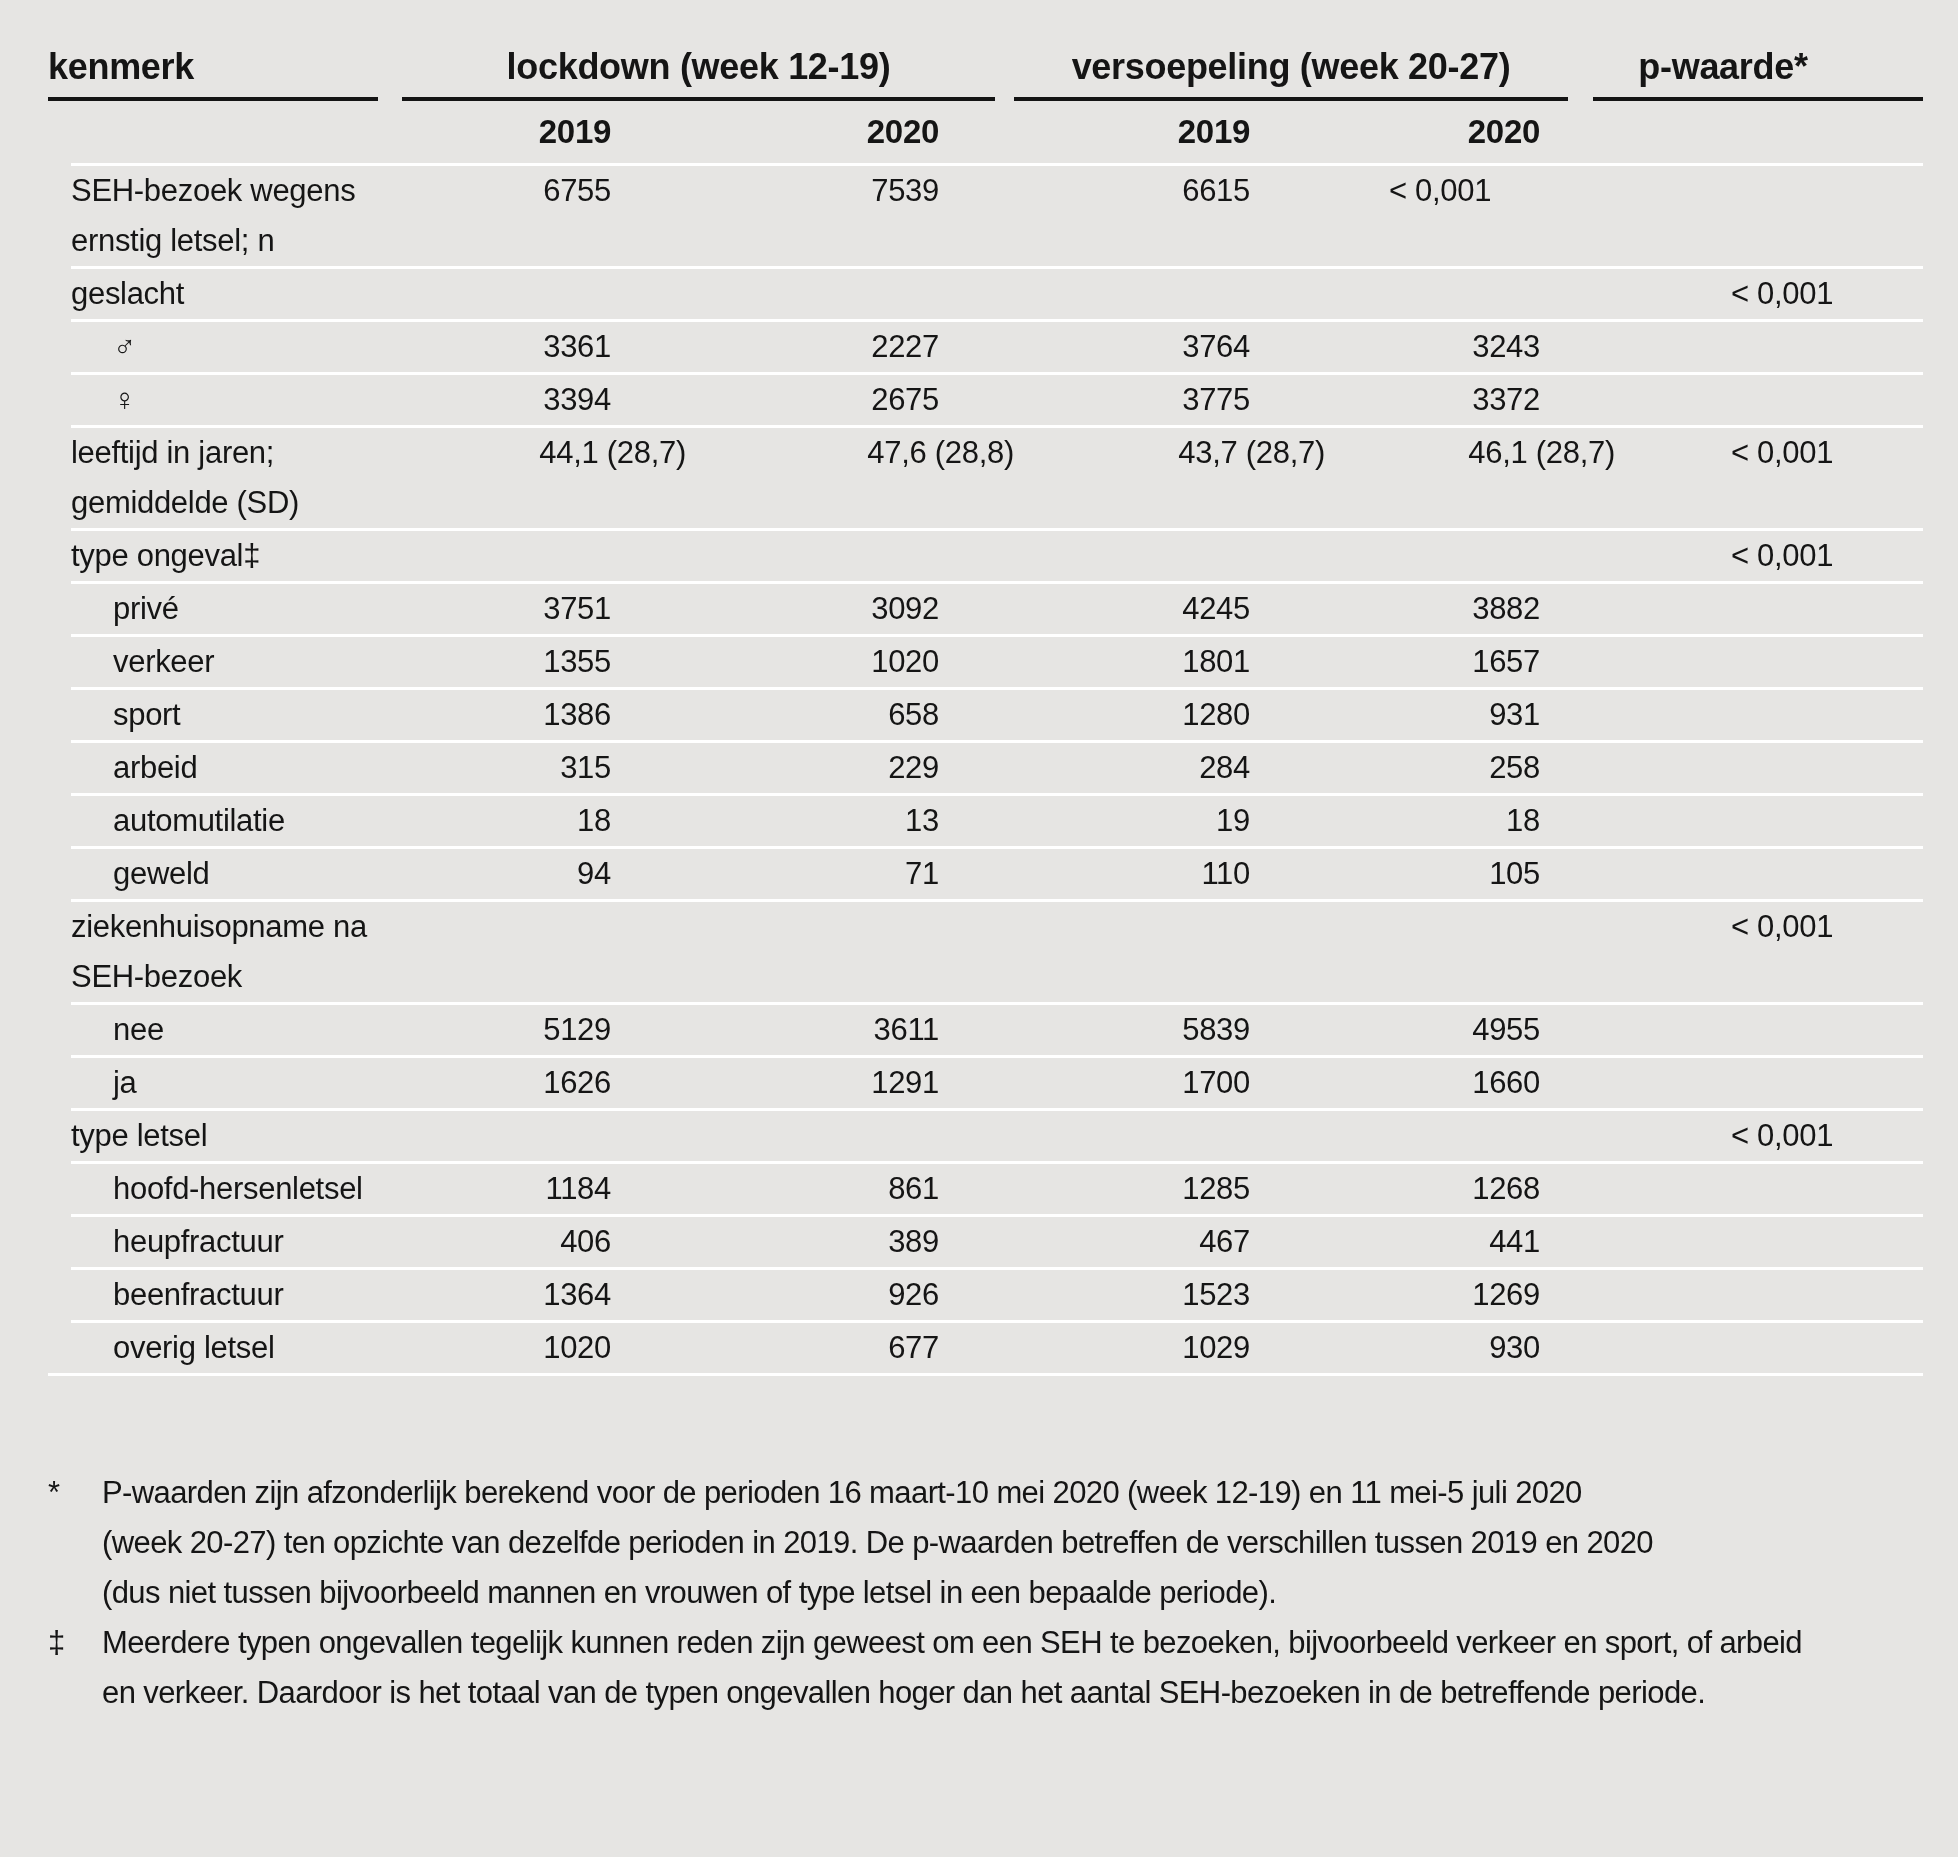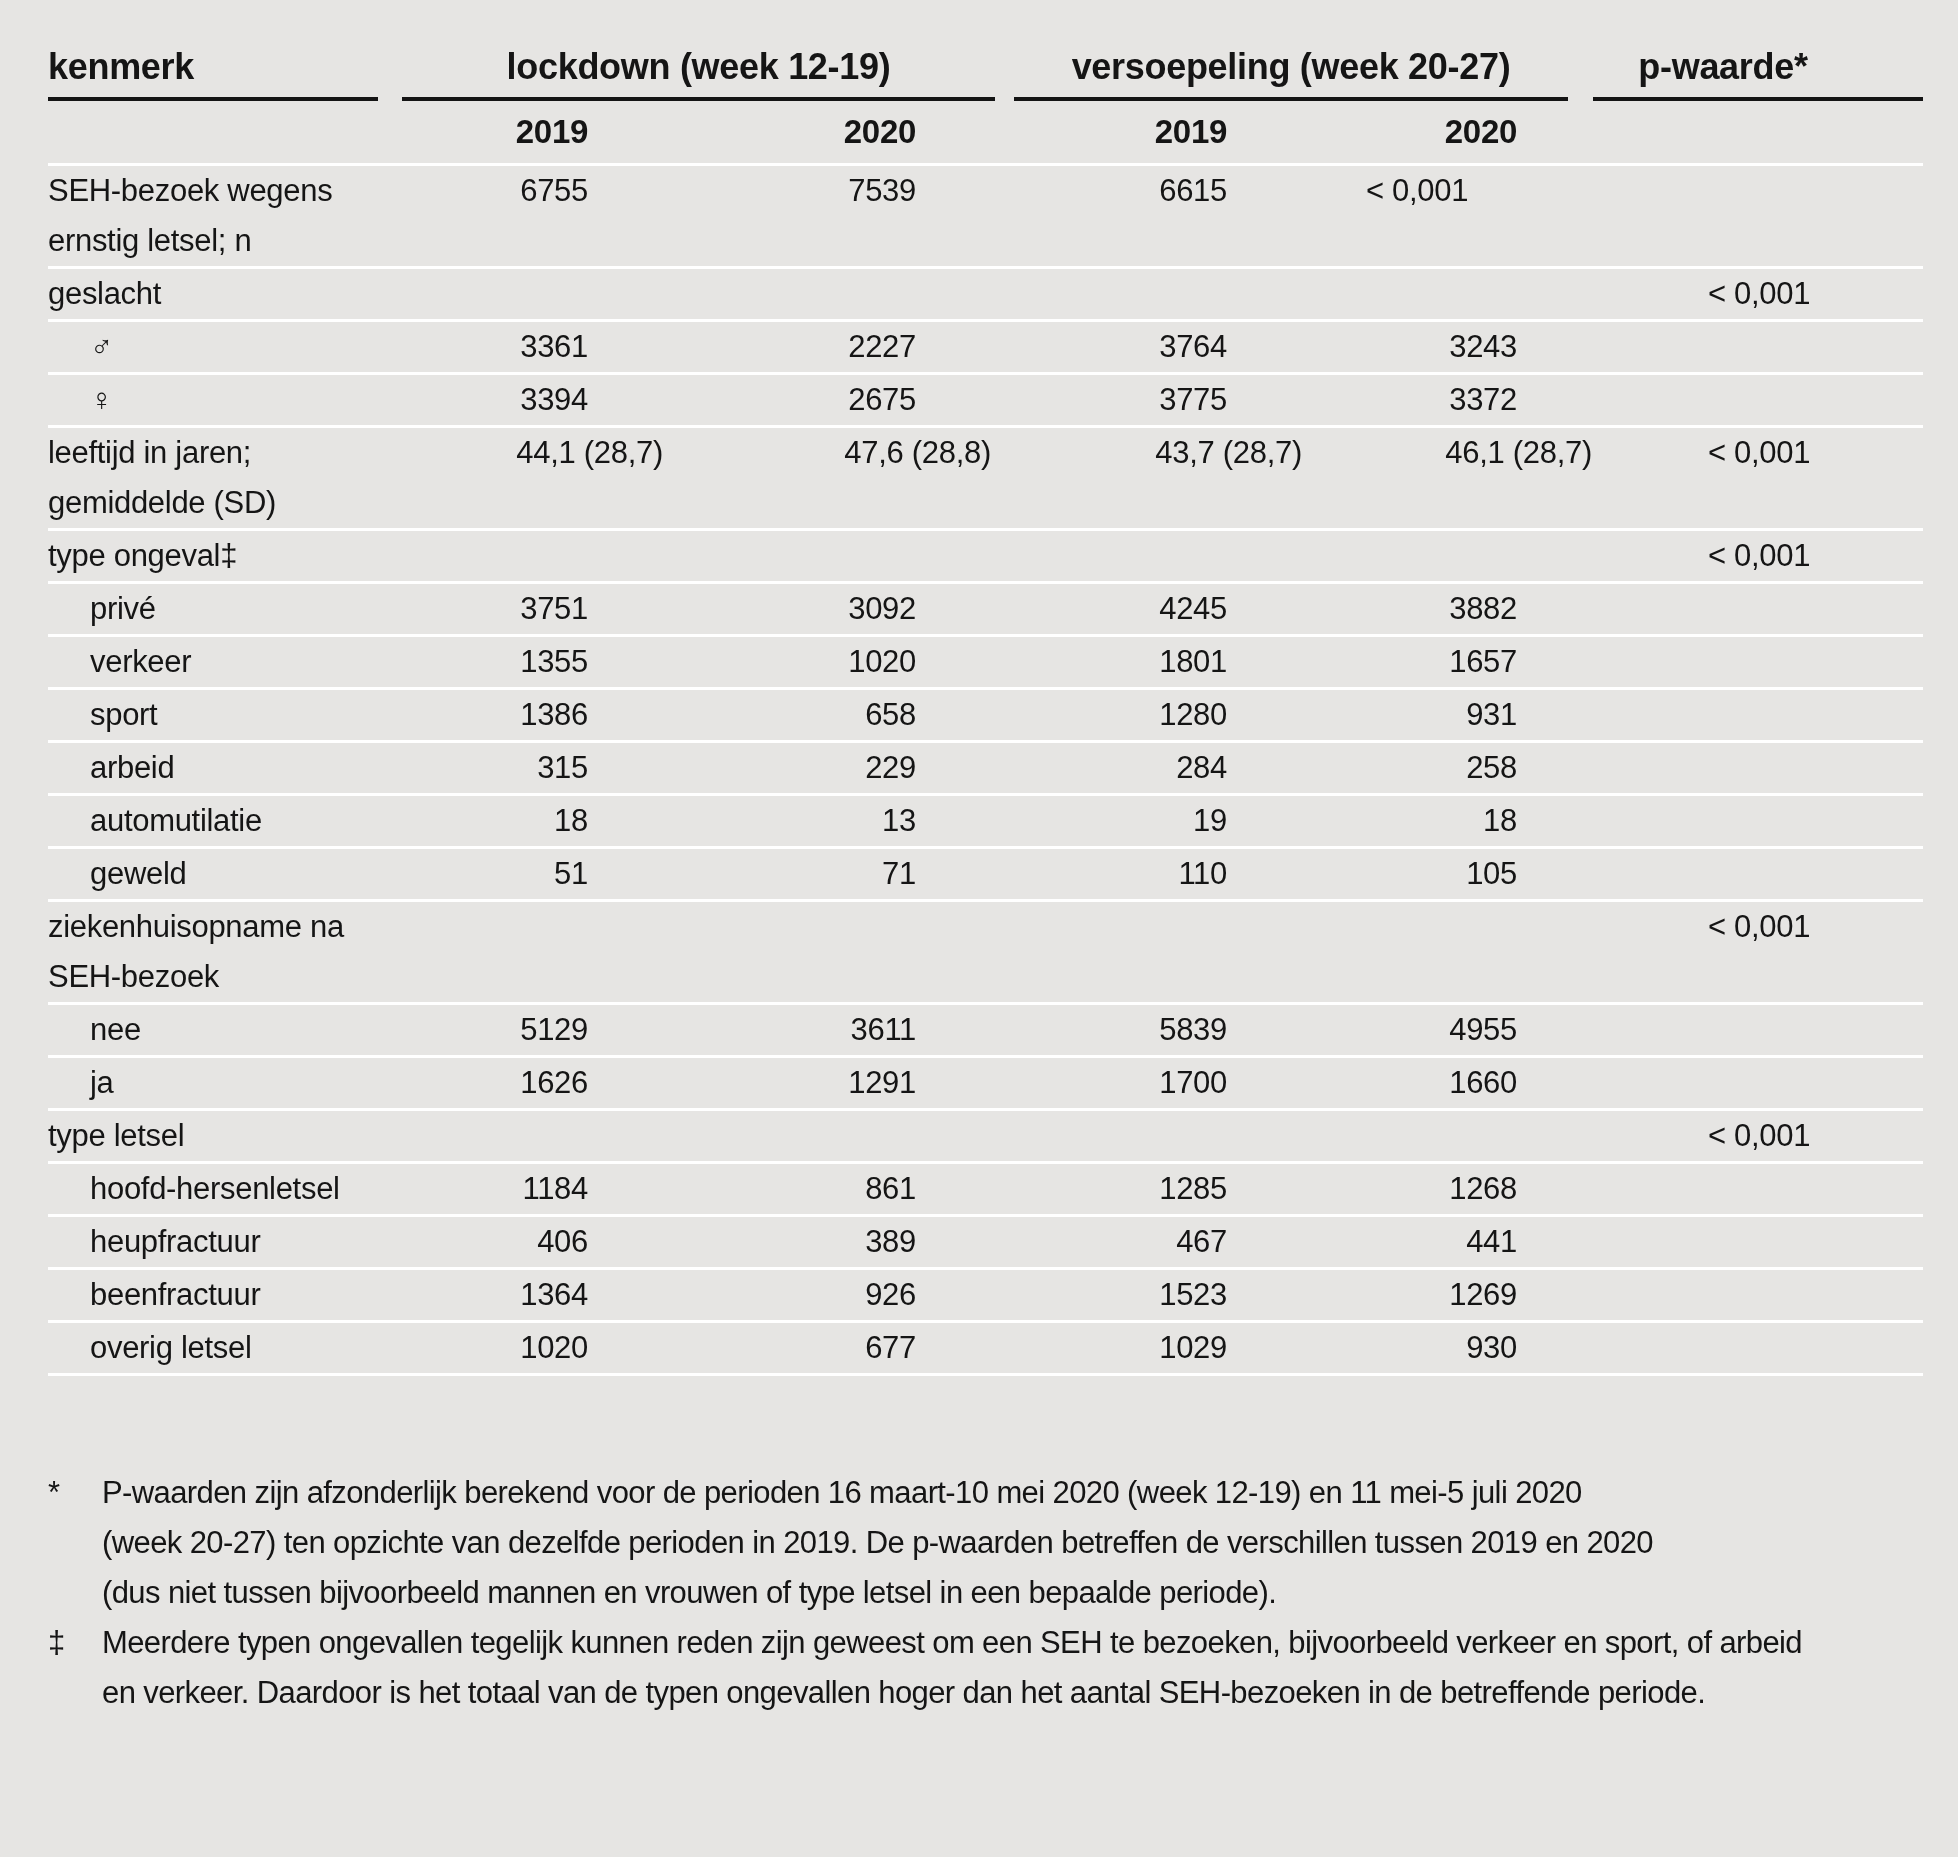--- a/index.html
+++ b/index.html
@@ -24,20 +24,21 @@
   .rule.u3{left:966px;width:554px}
   .rule.u4{left:1545px;width:330px}
 
   
   .grid{border-bottom:3px solid #ffffff}
   .row{
     display:grid;
     grid-template-columns:352px 200px 328px 311px 290px 394px;
     border-top:3px solid #ffffff;
     line-height:50px;
+    margin-left:23px;
   }
   .row.hrow{border-top:none;line-height:62px;min-height:62px}
   .c{min-height:50px}
   .yh{font-weight:bold;font-size:33px;text-align:right;padding-right:12px}
   .lab{white-space:pre-line}
   .lab.ind{padding-left:42px}
   .num{text-align:right;padding-right:12px;white-space:nowrap}
   .num.shift{position:relative;left:75px}
   .pcell{text-align:center;padding-left:66px;white-space:nowrap}
 
@@ -157,21 +158,21 @@
         <div class="row">
           <div class="c lab ind">automutilatie</div>
           <div class="c num">18</div>
           <div class="c num">13</div>
           <div class="c num">19</div>
           <div class="c num">18</div>
           <div class="c pcell"></div>
         </div>
         <div class="row">
           <div class="c lab ind">geweld</div>
-          <div class="c num">51</div>
+          <div class="c num">94</div>
           <div class="c num">71</div>
           <div class="c num">110</div>
           <div class="c num">105</div>
           <div class="c pcell"></div>
         </div>
         <div class="row">
           <div class="c lab">ziekenhuisopname na
 SEH-bezoek</div>
           <div class="c num"></div>
           <div class="c num"></div>

